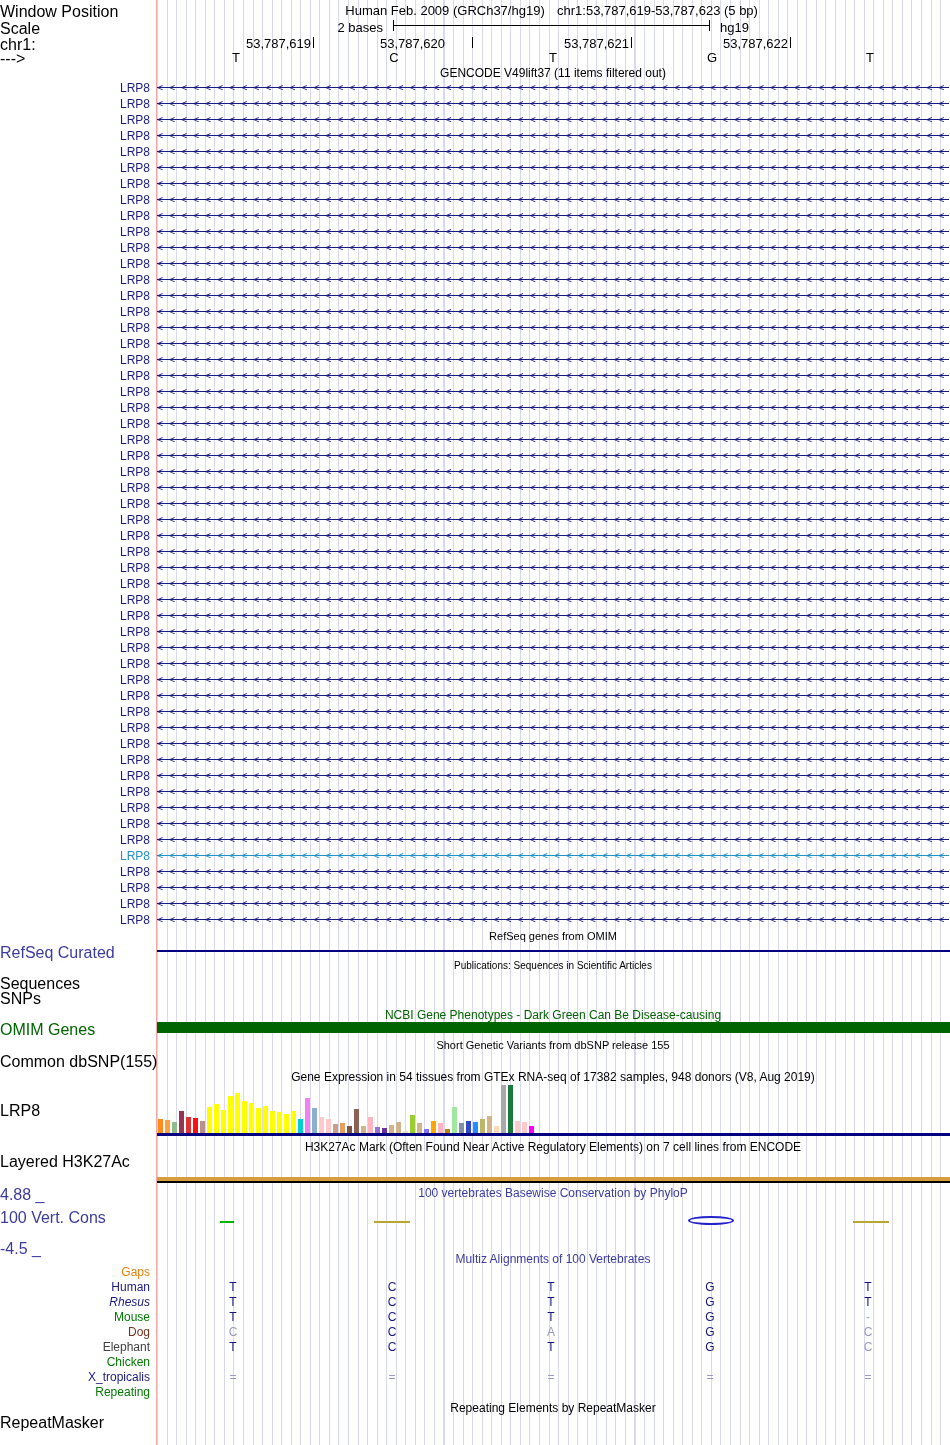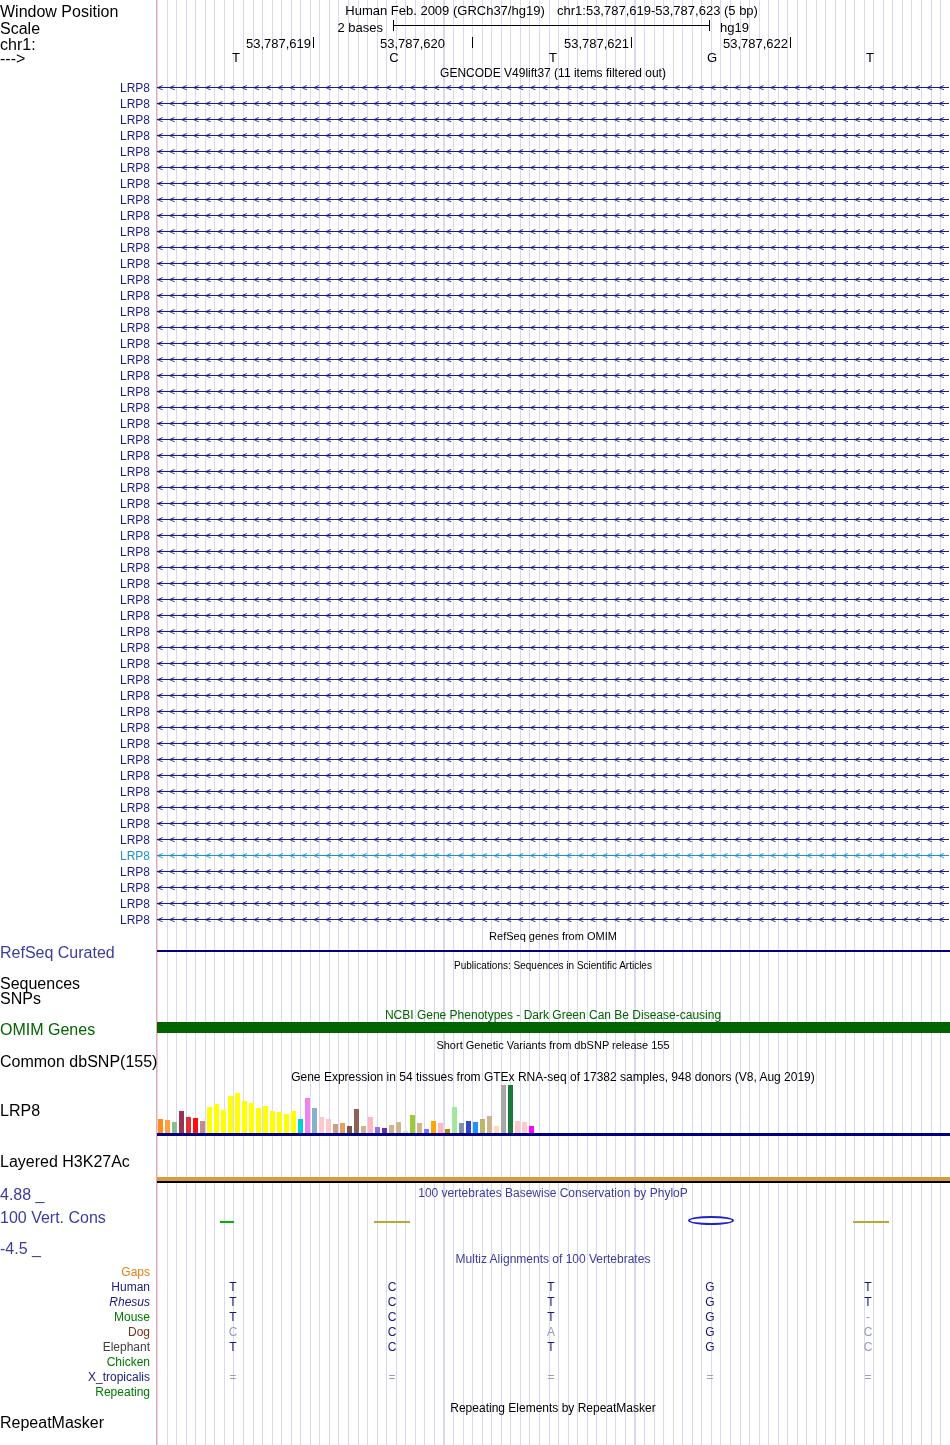--- a/index.html
+++ b/index.html
@@ -362,20 +362,21 @@
       <div class="gtex-bar" style="left: 330px; top: 31px; height: 17px; background: rgb(210, 180, 140);"></div>
       <div class="gtex-bar" style="left: 337px; top: 41px; height: 7px; background: rgb(255, 218, 185);"></div>
       <div class="gtex-bar" style="left: 344px; top: 0px; height: 48px; background: rgb(169, 169, 169);"></div>
       <div class="gtex-bar" style="left: 351px; top: 0px; height: 48px; background: rgb(26, 122, 60);"></div>
       <div class="gtex-bar" style="left: 358px; top: 36px; height: 12px; background: rgb(255, 200, 203);"></div>
       <div class="gtex-bar" style="left: 365px; top: 37px; height: 11px; background: rgb(255, 200, 203);"></div>
       <div class="gtex-bar" style="left: 372px; top: 41px; height: 7px; background: rgb(255, 0, 255);"></div>
     </div>
   <div class="track-bar" id="gtex-baseline" style="top: 1133px; height: 3px; background: rgb(0, 0, 128);"></div>
 
+  <div class="title" style="top:1140px">H3K27Ac Mark (Often Found Near Active Regulatory Elements) on 7 cell lines from ENCODE</div>
   <div class="lbl" style="top:1153px">Layered H3K27Ac</div>
   <div class="track-bar" id="h3k27ac-band" style="top: 1177px; height: 4px; background: rgb(216, 156, 60);"></div>
   <div class="track-bar" style="top:1181px;height:2px;background:#000"></div>
 
   <div class="lbl blue" style="top:1186px">4.88 _</div>
   <div class="title blue" style="top:1186px">100 vertebrates Basewise Conservation by PhyloP</div>
   <div class="lbl blue" style="top:1209px">100 Vert. Cons</div>
   <div class="lbl blue" style="top:1240px">-4.5 _</div>
   <div id="cons-marks">
       <div class="dash" style="left: 220px; top: 1221px; width: 14px; background: rgb(0, 180, 0); position: absolute;"></div>

